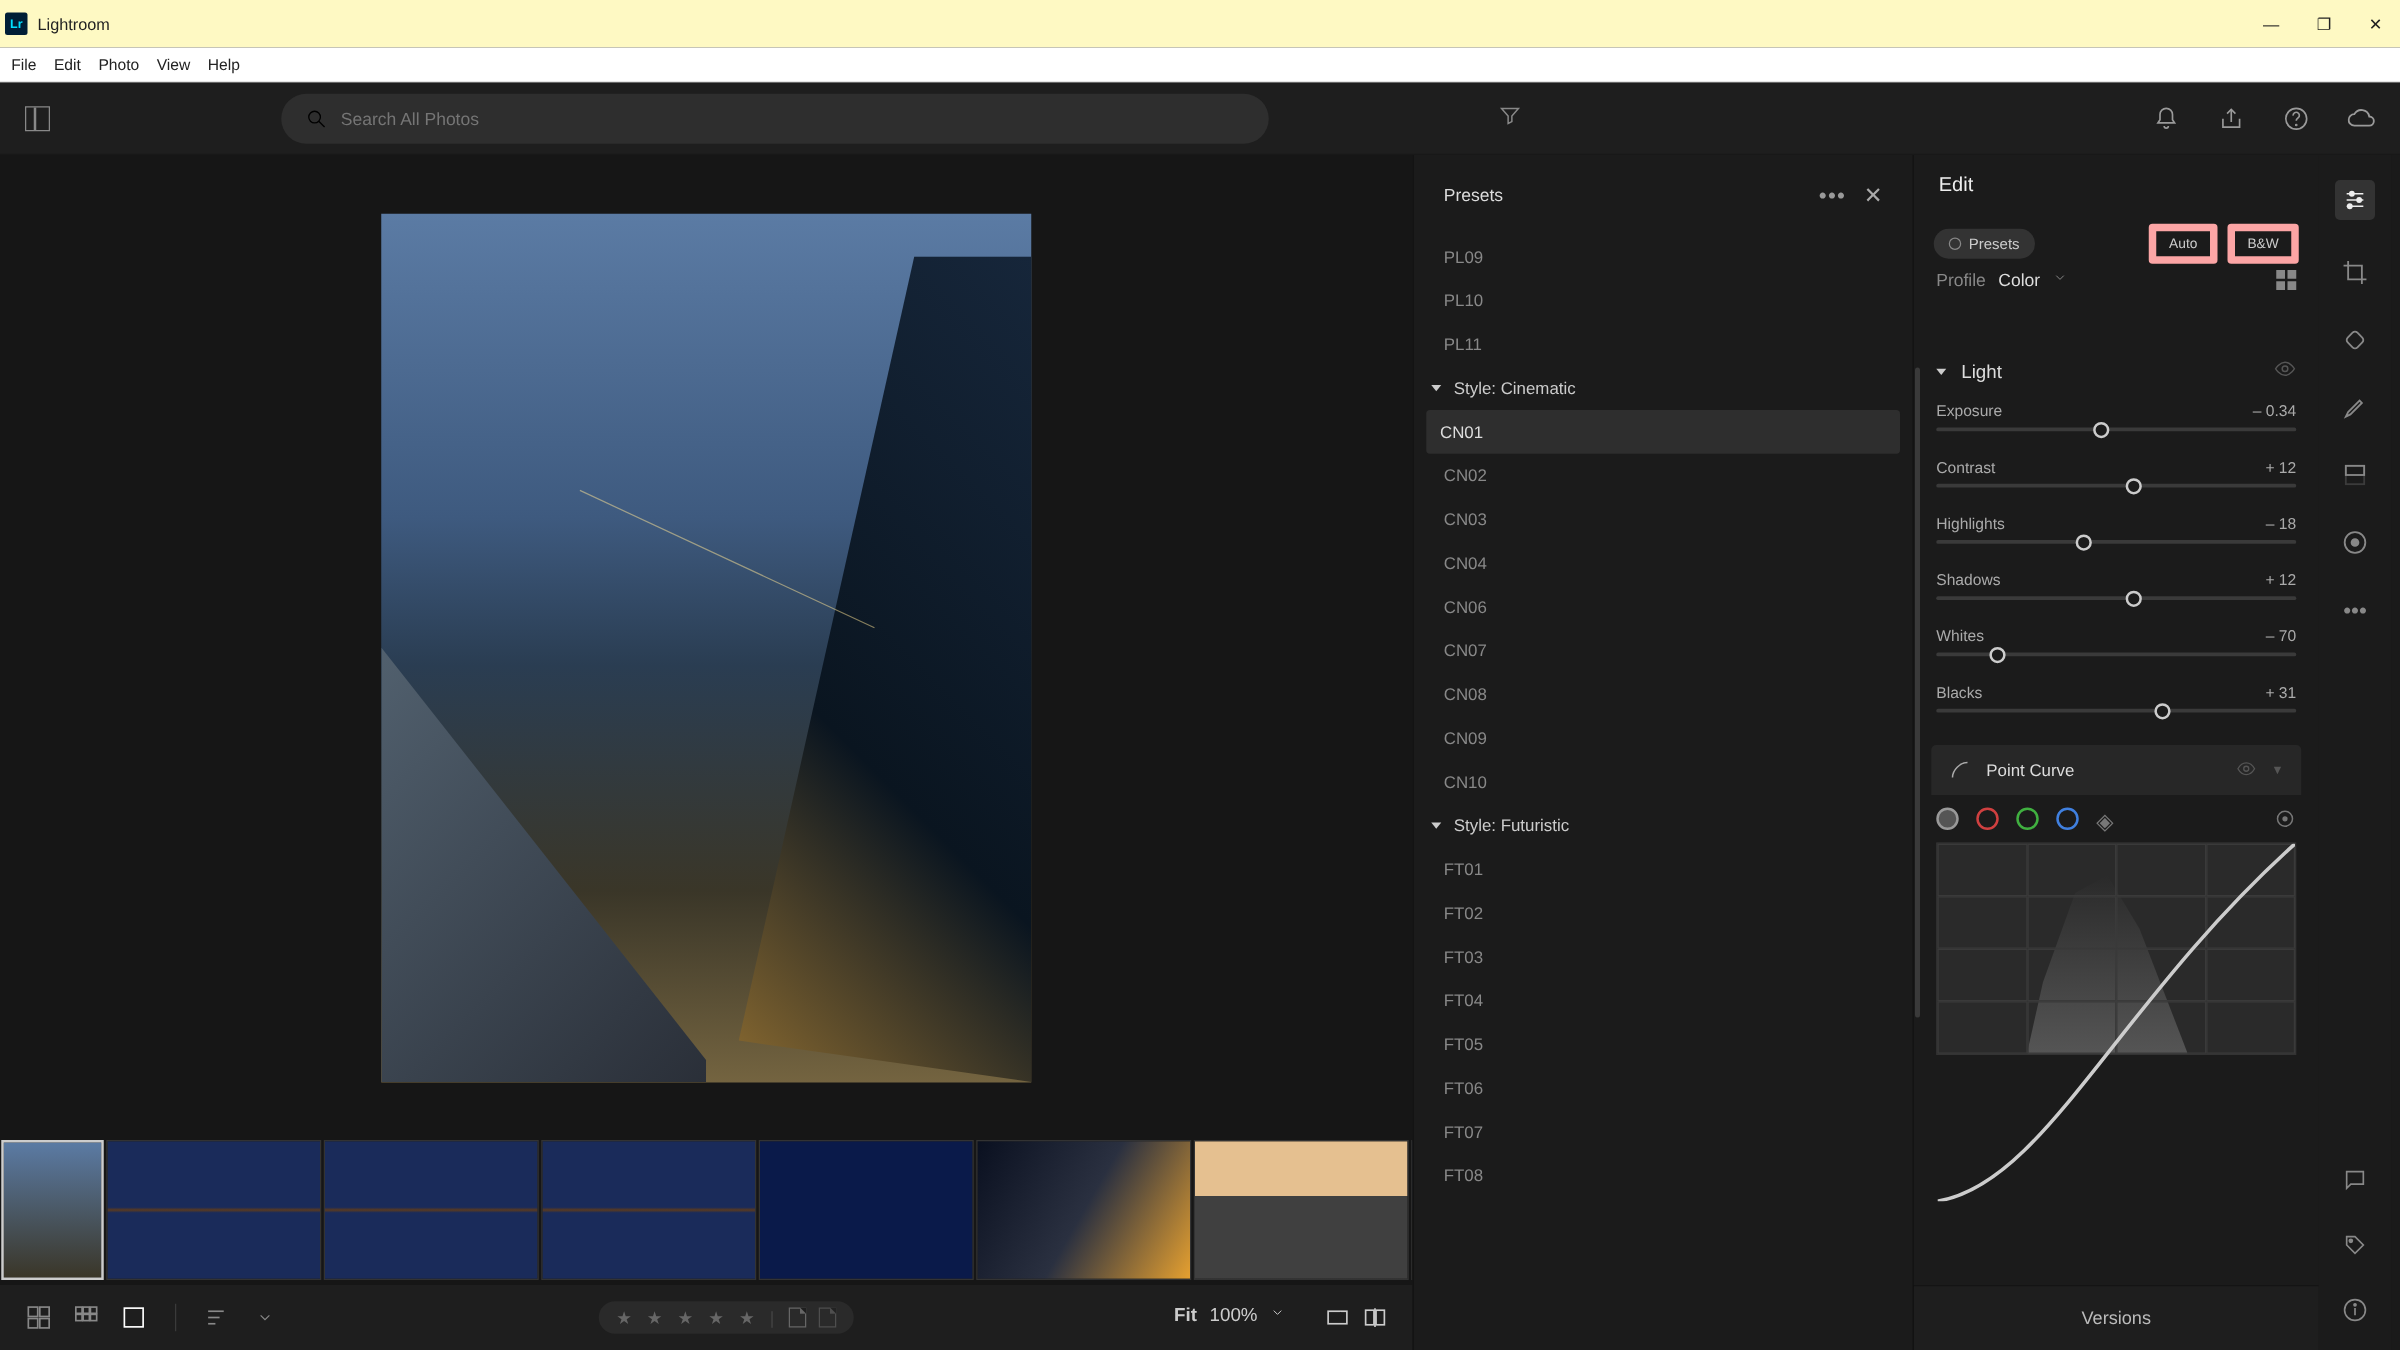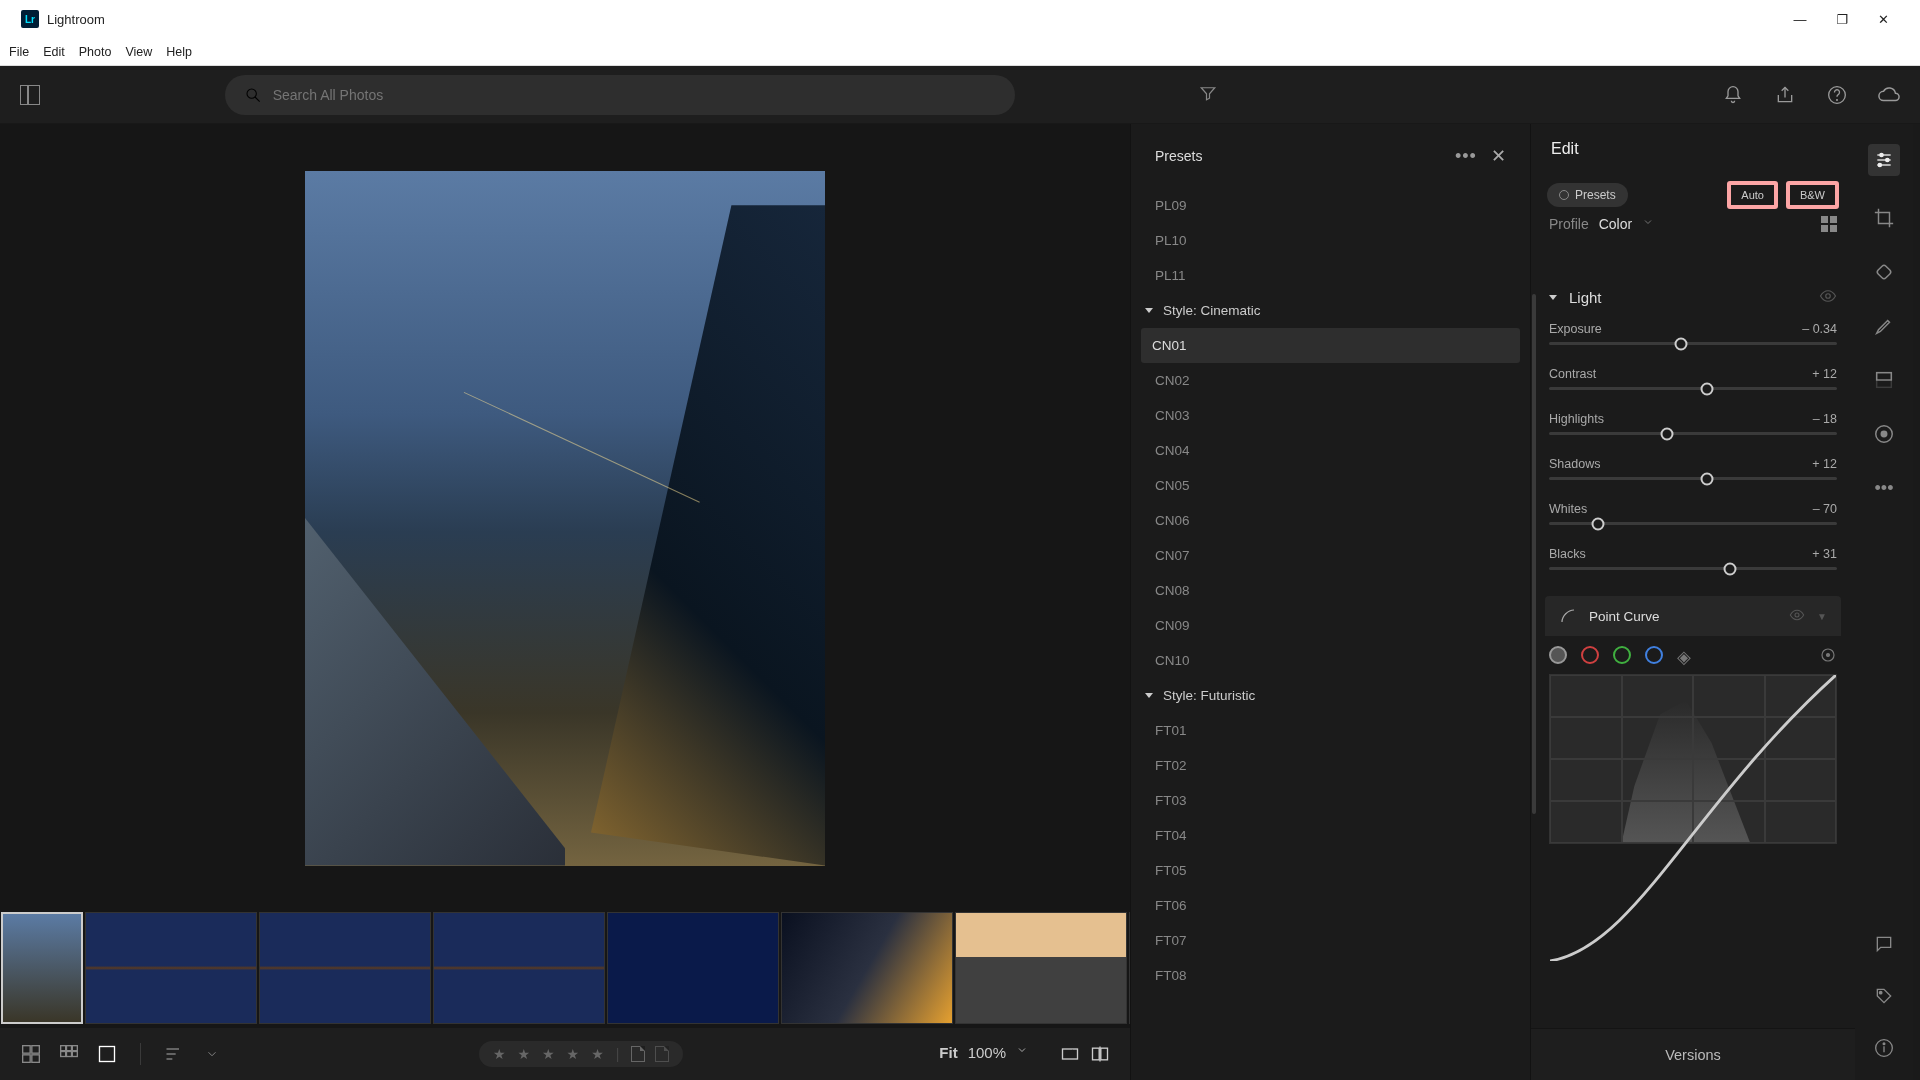--- a/index.html
+++ b/index.html
@@ -1,19 +1,19 @@
 <!DOCTYPE html>
 <html><head>
 <meta charset="utf-8">
 <style>
 * { margin: 0; padding: 0; box-sizing: border-box; font-family: -apple-system, "Segoe UI", Arial, sans-serif; }
 body { width: 1920px; height: 1080px; background: #1a1a1a; overflow: hidden; user-select: none; }
 
 
-.titlebar { height: 38px; background: #ffffff; display: flex; align-items: center; padding: 0 21px; }
+.titlebar { height: 38px; background: #fef9c3; display: flex; align-items: center; padding: 0 4px; }
 .titlebar .logo { width: 18px; height: 18px; background: #001e36; color: #00e0ff; font-size: 10px; font-weight: bold; display: flex; align-items: center; justify-content: center; margin-right: 8px; border-radius:2px;}
 .titlebar .title { font-size: 13px; color: #222; }
 .titlebar .winbtns { margin-left: auto; display: flex; gap: 30px; padding-right: 10px; }
 .titlebar .winbtns span { font-size: 13px; color: #222; cursor: default; }
 
 
 .menubar { height: 28px; background: #fff; display: flex; align-items: center; padding: 0 2px; border-bottom:1px solid #ddd;}
 .menubar span { font-size: 12.5px; color: #222; padding: 0 7px; cursor: default; }
 
 
@@ -64,21 +64,21 @@
 .preset-group{height:35px;display:flex;align-items:center;padding-left:4px;color:#ccc;font-size:13.5px;gap:10px;}
 .chev{width:0;height:0;border-left:4px solid transparent;border-right:4px solid transparent;border-top:5px solid #ccc;}
 
 
 .editp { width: 325px; background: #1b1b1b; border-left:1px solid #121212;display:flex;flex-direction:column;overflow:hidden;}
 .scrollhint{position:absolute;width:4px;background:#3a3a3a;height:520px;border-radius:2px;}
 .editp-head{height:50px;display:flex;align-items:center;padding:0 20px;color:#eee;font-size:16px;font-weight:500;}
 .editp-row{display:flex;align-items:center;padding:0 16px;height:42px;gap:8px;}
 .btn-preset{background:#333;color:#ccc;font-size:12px;padding:5px 12px;border-radius:12px;display:flex;align-items:center;gap:6px;}
 .btn-preset .ring{width:10px;height:10px;border:1.5px solid #888;border-radius:50%;}
-.btn-sm{border:4px solid #fca5a5;color:#ccc;font-size:11px;padding:4px 10px;border-radius:3px;}
+.btn-sm{border:6px solid #fca5a5;color:#ccc;font-size:11px;padding:4px 10px;border-radius:3px;}
 .profile-row{display:flex;align-items:flex-start;padding:0 18px;height:60px;color:#888;font-size:14px;gap:10px;}
 .profile-row .val{color:#ddd;}
 .profile-row .grid-ico{margin-left:auto;width:16px;height:16px;display:grid;grid-template-columns:1fr 1fr;gap:2px;}
 .profile-row .grid-ico span{background:#888;}
 .section-head{display:flex;align-items:center;padding:0 18px;height:42px;color:#ddd;font-size:15px;gap:12px;}
 .section-head .eye{margin-left:auto;color:#555;}
 .slider-row{padding:4px 18px 18px 18px;}
 .slider-lbl{display:flex;justify-content:space-between;color:#aaa;font-size:12.5px;margin-bottom:6px;}
 .slider-track{height:3px;background:#3a3a3a;position:relative;border-radius:2px;}
 .slider-thumb{position:absolute;top:50%;transform:translate(-50%,-50%);width:13px;height:13px;border:2px solid #ccc;background:#1b1b1b;border-radius:50%;}
@@ -273,21 +273,20 @@
         <div class="preset-item">PL10</div>
         <div class="preset-item">PL11</div>
         <div class="preset-group">
           <div class="chev"></div>
           <span>Style: Cinematic</span>
         </div>
         <div class="preset-item sel">CN01</div>
         <div class="preset-item">CN02</div>
         <div class="preset-item">CN03</div>
         <div class="preset-item">CN04</div>
-        <div class="preset-item">CN05</div>
         <div class="preset-item">CN06</div>
         <div class="preset-item">CN07</div>
         <div class="preset-item">CN08</div>
         <div class="preset-item">CN09</div>
         <div class="preset-item">CN10</div>
         <div class="preset-group">
           <div class="chev"></div>
           <span>Style: Futuristic</span>
         </div>
         <div class="preset-item">FT01</div>

